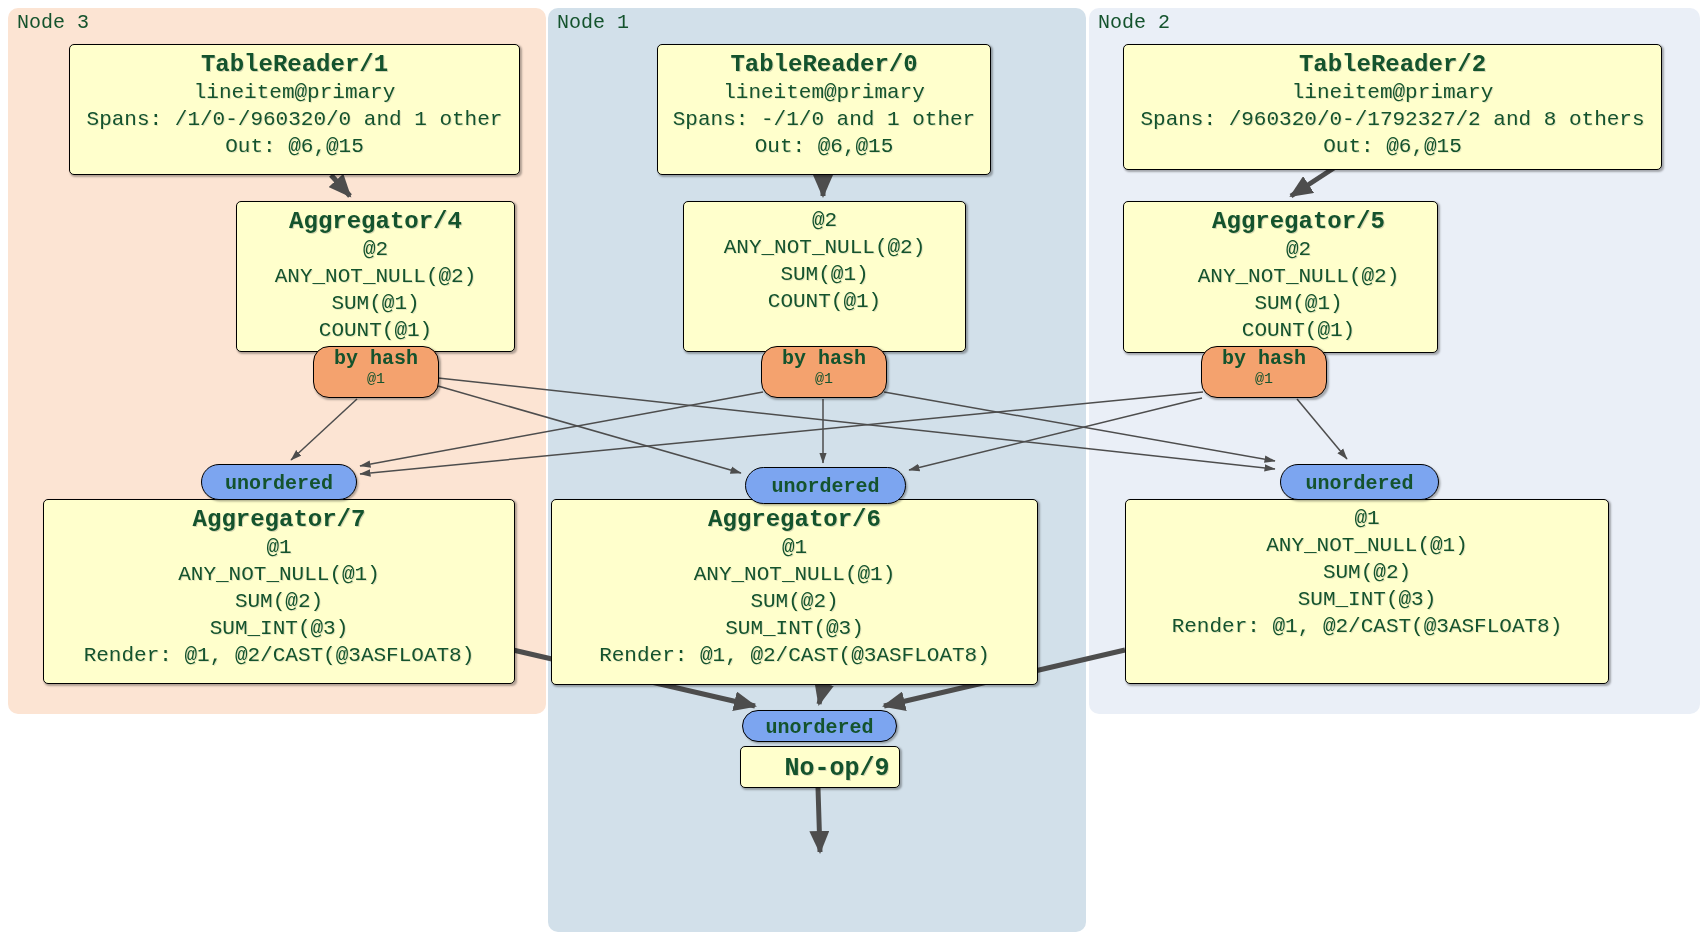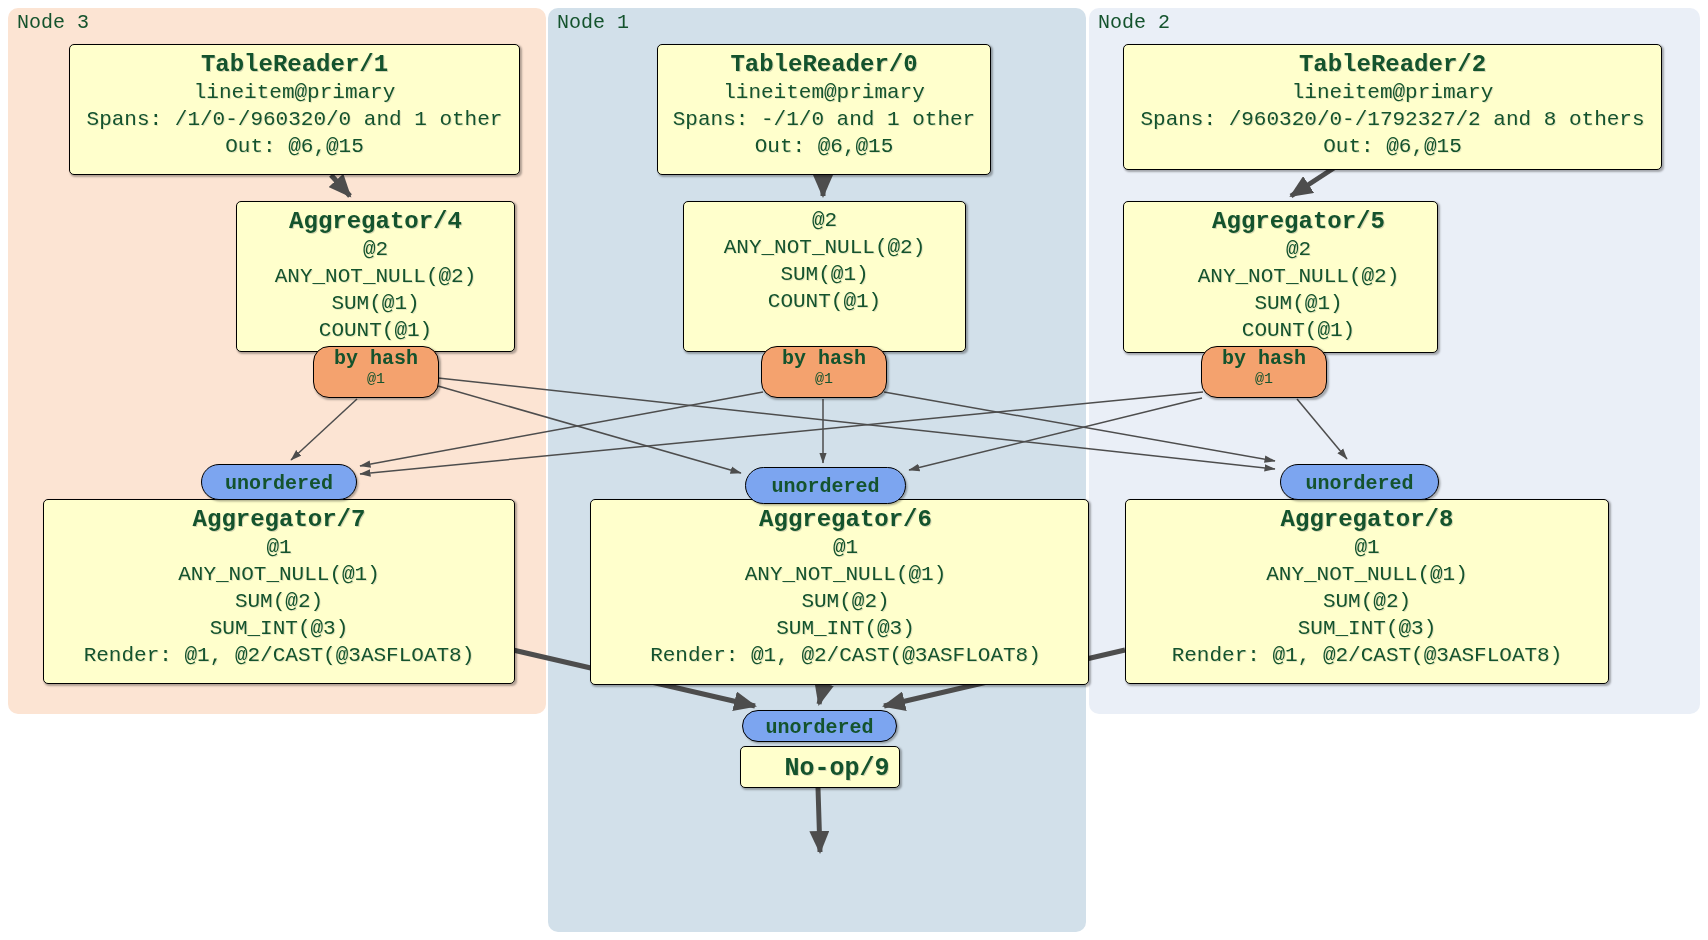--- a/index.html
+++ b/index.html
@@ -31,21 +31,21 @@
   .sync{background:var(--sync-bg);border-radius:19px;font-weight:bold;
         font-size:20px;white-space:nowrap;}
   
   #tr1{left:69px;top:44px;width:449px;height:124px;}
   #tr0{left:657px;top:44px;width:332px;height:124px;}
   #tr2{left:1123px;top:44px;width:537px;height:119px;}
   #agg4{left:236px;top:201px;width:277px;height:144px;}
   #agg3{left:683px;top:201px;width:281px;height:144px;}
   #agg5{left:1123px;top:201px;width:277px;height:145px;padding-left:36px;}
   #agg7{left:43px;top:499px;width:470px;height:178px;}
-  #agg6{left:590px;top:499px;width:485px;height:179px;padding-left:12px;}
+  #agg6{left:551px;top:499px;width:485px;height:179px;}
   #agg8{left:1125px;top:499px;width:482px;height:178px;}
   #noop{left:740px;top:746px;width:158px;height:35px;}
   #resp{left:730px;top:858px;width:177px;height:35px;}
   
   #bh3{left:313px;top:346px;width:124px;height:50px;}
   #bh1{left:761px;top:346px;width:124px;height:50px;}
   #bh2{left:1201px;top:346px;width:124px;height:50px;}
   
   #un7{left:201px;top:464px;width:154px;height:34px;line-height:37px;}
   #un6{left:745px;top:467px;width:159px;height:35px;line-height:38px;}
@@ -161,21 +161,20 @@
   </div>
   <div class="box" id="agg6">
     <div class="title">Aggregator/6</div>
     <div class="line">@1</div>
     <div class="line">ANY_NOT_NULL(@1)</div>
     <div class="line">SUM(@2)</div>
     <div class="line">SUM_INT(@3)</div>
     <div class="line">Render: @1, @2/CAST(@3ASFLOAT8)</div>
   </div>
   <div class="box" id="agg8">
-    <div class="title">Aggregator/8</div>
     <div class="line">@1</div>
     <div class="line">ANY_NOT_NULL(@1)</div>
     <div class="line">SUM(@2)</div>
     <div class="line">SUM_INT(@3)</div>
     <div class="line">Render: @1, @2/CAST(@3ASFLOAT8)</div>
   </div>
 
   <div class="box mini" id="noop">
     <div class="title">No-op/9</div>
   </div>

